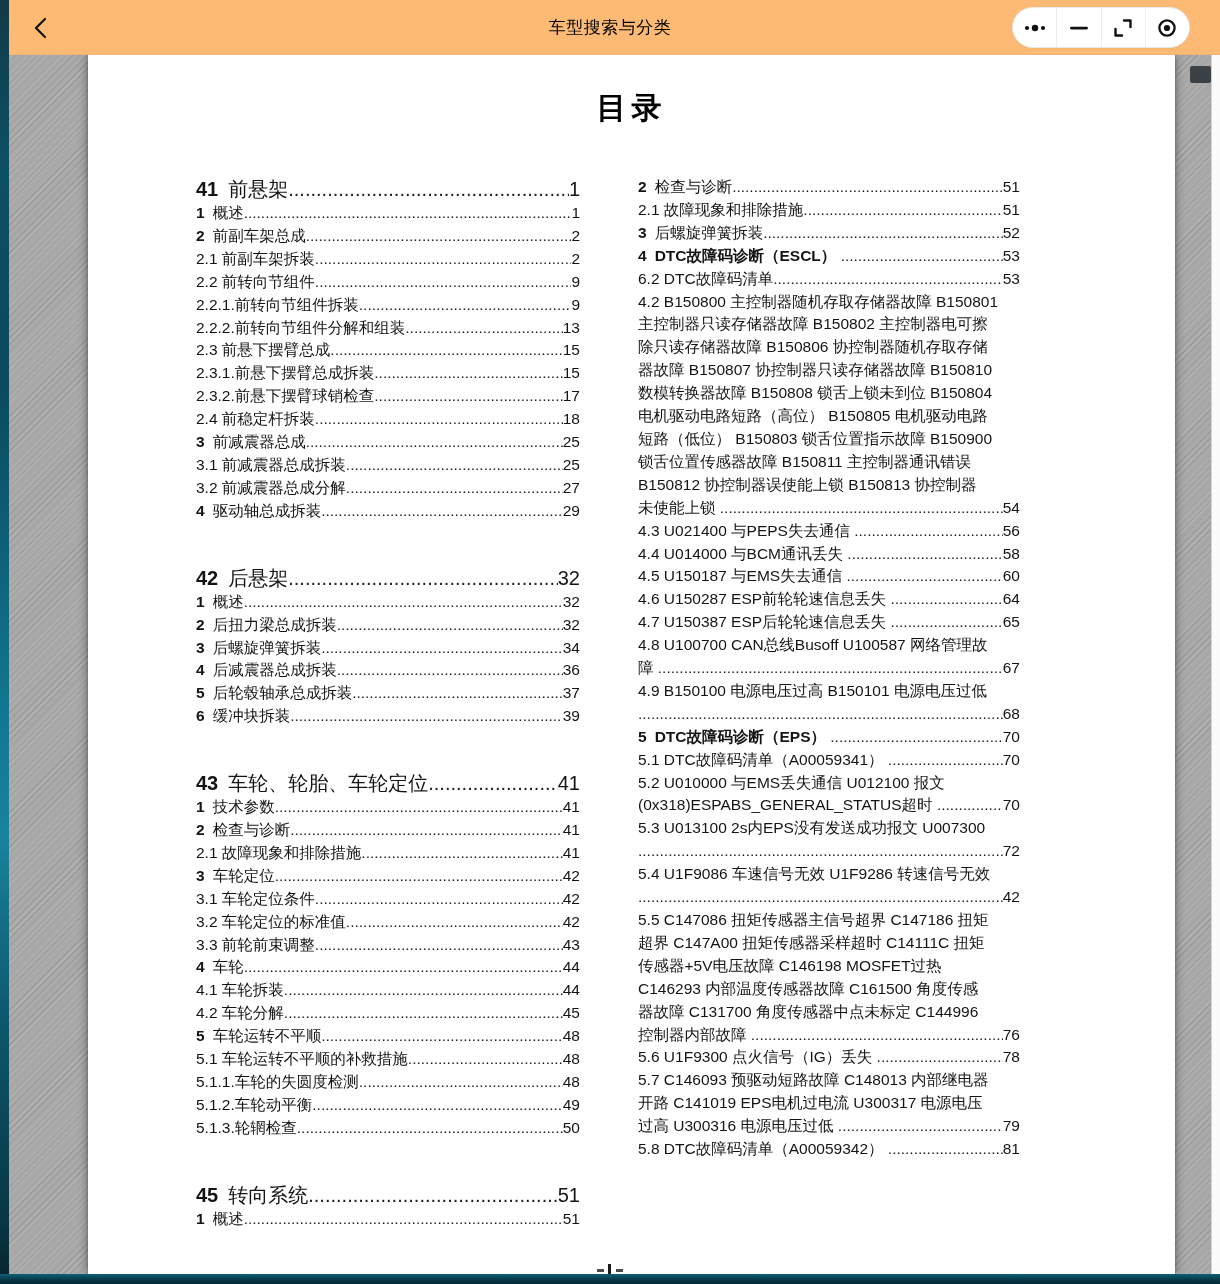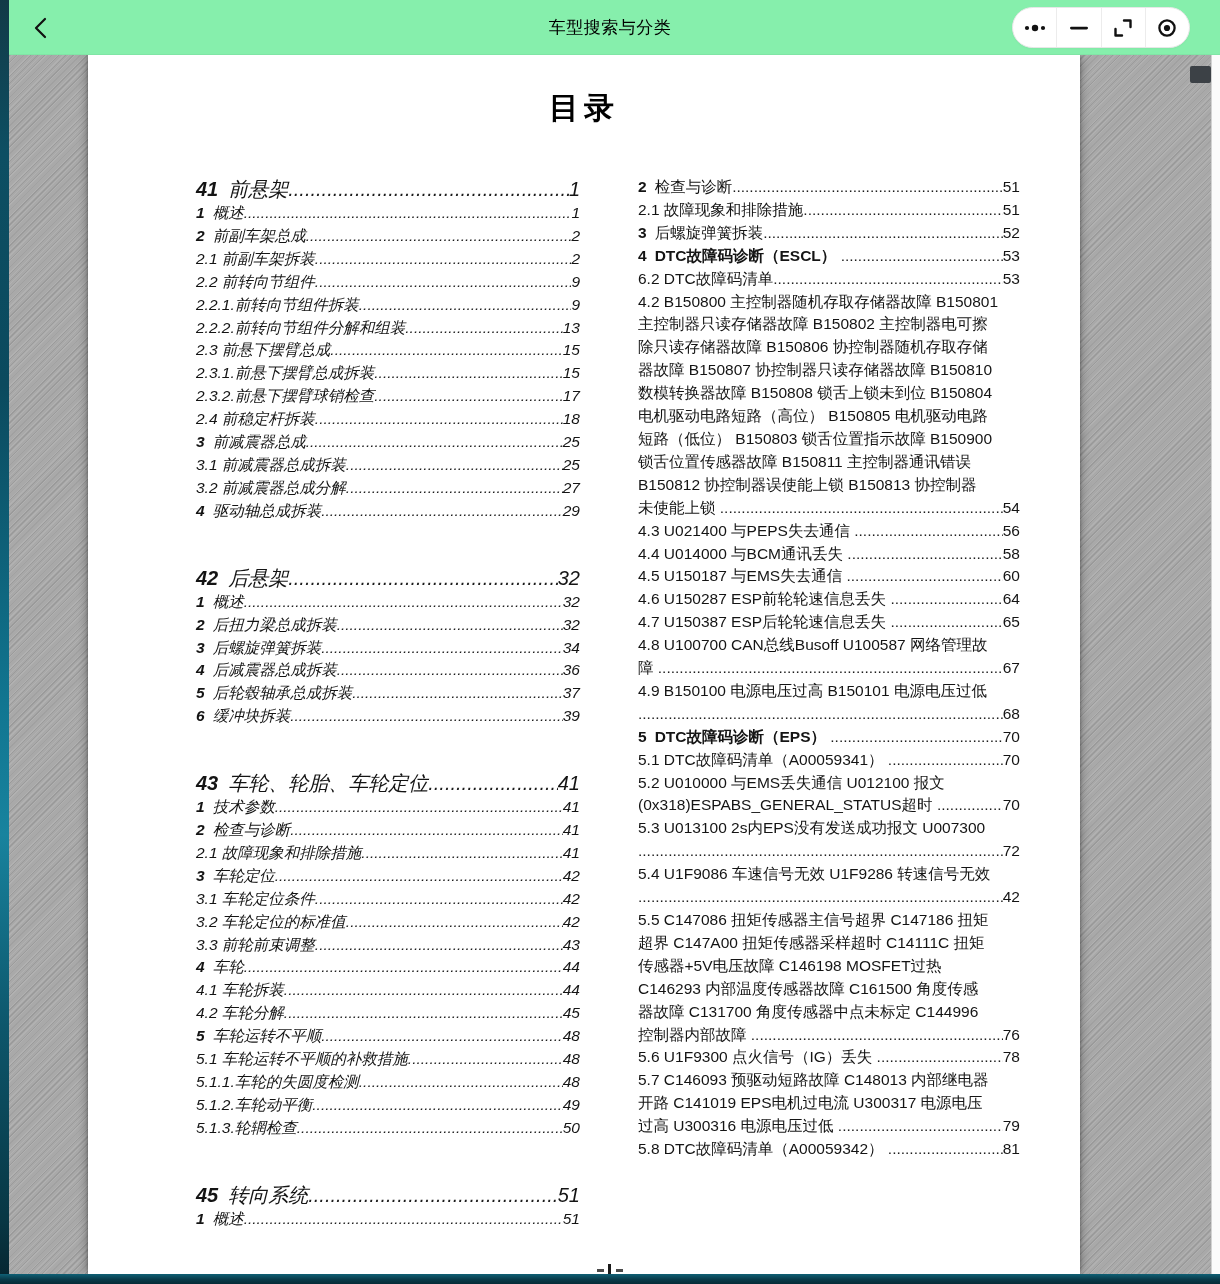--- a/index.html
+++ b/index.html
@@ -5,21 +5,21 @@
   * { margin:0; padding:0; box-sizing:border-box; }
   html,body { width:1220px; height:1284px; overflow:hidden; }
   body {
     font-family:"Liberation Sans","DejaVu Sans",sans-serif;
     background:#ffffff; position:relative;
   }
 
   
   .titlebar {
     position:absolute; top:0; left:0; right:0; height:55px;
-    background:#86efac; z-index:30;
+    background:#fdba74; z-index:30;
     border-bottom:1px solid rgba(0,0,0,0.04);
   }
   .back-btn {
     position:absolute; left:22px; top:8px; width:40px; height:40px;
     display:flex; align-items:center; justify-content:center; cursor:pointer;
   }
   .win-title {
     position:absolute; left:0; right:0; top:0; height:55px;
     display:flex; align-items:center; justify-content:center;
     font-size:17px; color:#000; letter-spacing:0.5px;
@@ -55,33 +55,33 @@
       repeating-linear-gradient(135deg, rgba(90,90,90,0.18) 0px, rgba(90,90,90,0.18) 1px, transparent 1px, transparent 5px),
       repeating-linear-gradient(135deg, rgba(255,255,255,0.09) 2px, rgba(255,255,255,0.09) 3px, transparent 3px, transparent 6px);
   }
   .scroll-thumb {
     position:absolute; left:1190px; top:66px; width:21px; height:17px;
     background:#3c4146; border-radius:2px; z-index:20; cursor:grab;
   }
 
   
   .pdf-page {
-    position:absolute; left:88px; top:55px; width:992px; height:1219px; z-index:15;
+    position:absolute; left:88px; top:55px; width:1087px; height:1219px; z-index:15;
     background:#ffffff;
     box-shadow:0 0 10px rgba(0,0,0,0.40), 0 0 3px rgba(0,0,0,0.28);
   }
   .toc-title {
     margin-top:33px; text-align:center;
     font-size:30px; font-weight:bold; color:#000; letter-spacing:5px;
   }
   .columns {
     display:flex; margin-top:47px; padding-left:108px;
   }
   .col { color:#141414; }
-  .col-left  { width:384px; margin-right:58px;font-style:italic; }
+  .col-left  { width:384px; margin-right:58px; }
   .col-right { width:382px; }
 
   .row { display:flex; align-items:baseline; font-size:15.5px; line-height:22.9px; }
   .row .num { font-weight:bold; margin-right:8px; white-space:pre; }
   .row .txt { white-space:pre; }
   .row .dots { flex:1 1 0; overflow:hidden; white-space:nowrap; color:#1c1c1c; min-width:0; }
   .row .pg  { white-space:pre; }
   .row.h { font-size:20px; line-height:26px; }
   .row.h .num { margin-right:10px; }
   .row.B .num, .row.B .txt { font-weight:bold; }

